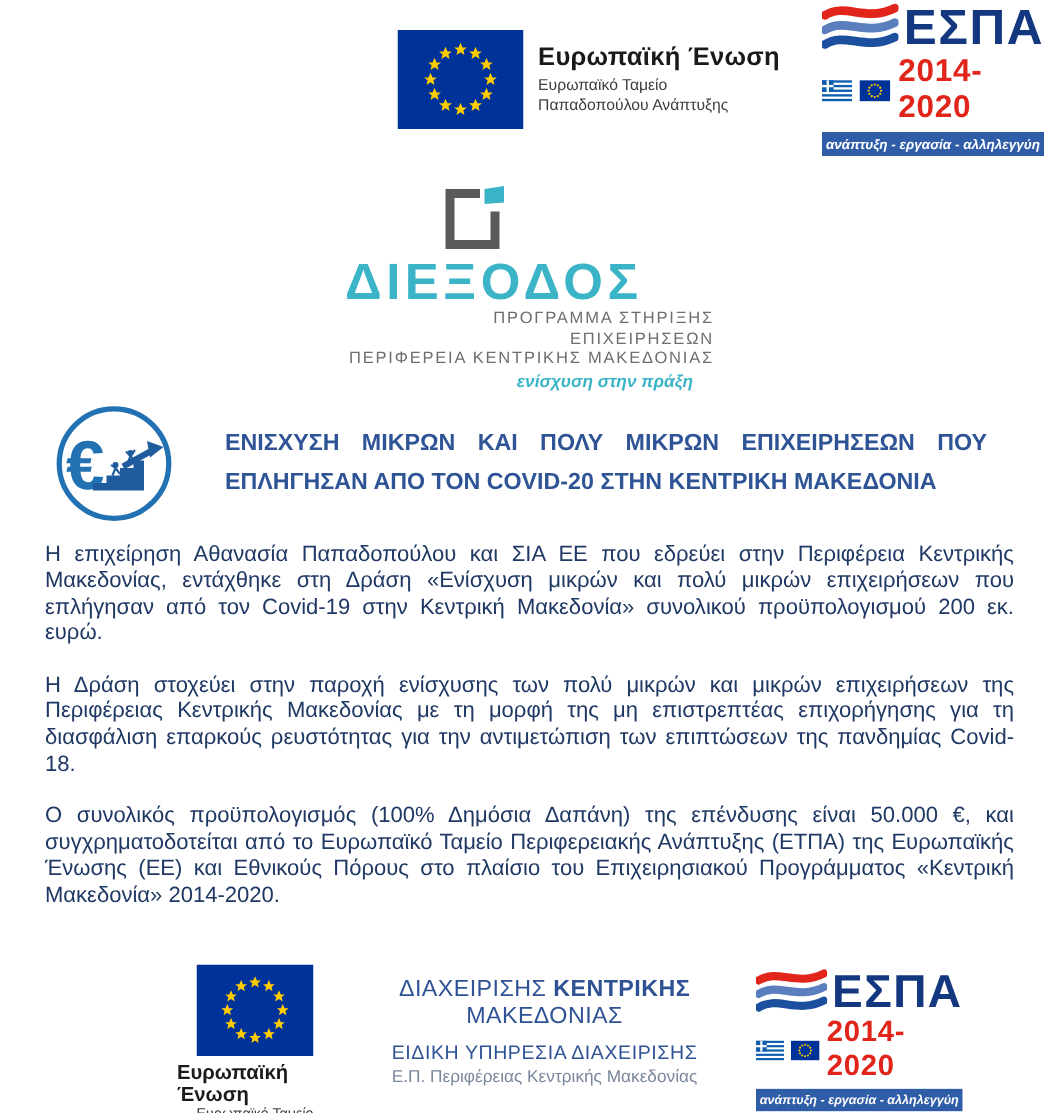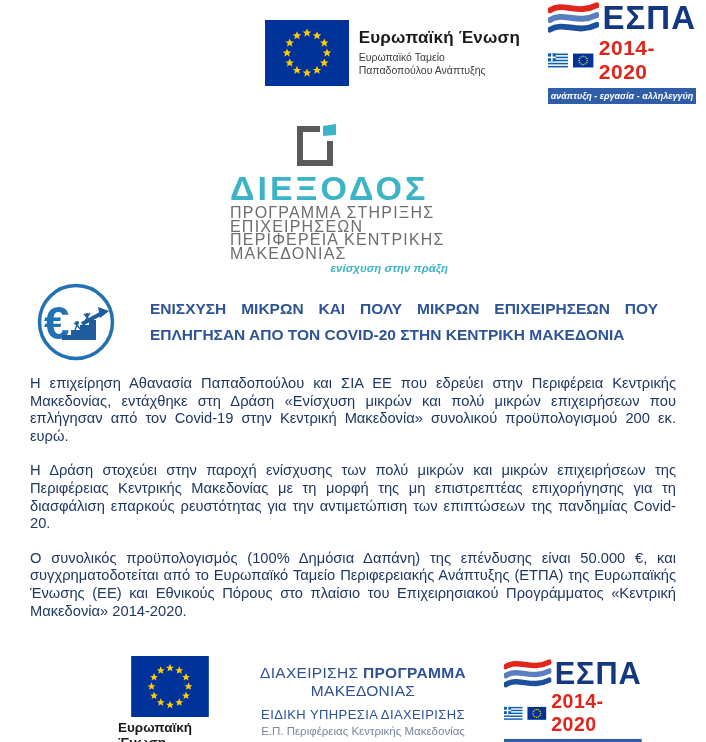--- a/index.html
+++ b/index.html
@@ -23,23 +23,23 @@
   .espa-acronym { font-size:33px; font-weight:bold; color:#14387F; letter-spacing:1px; line-height:34px; }
   .espa-row2 { display:flex; align-items:center; gap:5px; margin-top:1px; }
   .espa-period { font-size:21px; font-weight:bold; color:#E1251B; letter-spacing:.5px; }
   .espa-bar { margin-top:4px; background:#2F5DA8; color:#fff; font-size:9px; font-style:italic; font-weight:bold; text-align:center; padding:3px 0 3px 0; width:100%; }
   .espa.small { transform:scale(.93); transform-origin:top left; }
 
   
   .diexodos { margin-top:30px; display:flex; flex-direction:column; align-items:center; }
   .diexodos-mark { position:relative; left:-38px; }
   .diexodos-name { font-size:34px; font-weight:bold; color:#3CB4C7; letter-spacing:3px; line-height:36px; margin-top:2px; }
-  .diexodos-sub { font-size:16px; color:#6D6E71; letter-spacing:1.2px; line-height:13.5px; text-align:left; }
+  .diexodos-sub { font-size:11px; color:#6D6E71; letter-spacing:1.2px; line-height:13.5px; text-align:right; }
   .diexodos-sub:first-of-type { margin-top:3px; }
-  .diexodos-tagline { font-size:11.5px; font-style:italic; font-weight:bold; color:#3CB4C7; align-self:flex-end; margin-right:28px; margin-top:2px; }
+  .diexodos-tagline { font-size:11.5px; font-style:italic; font-weight:bold; color:#3CB4C7; align-self:flex-end; margin-right:14px; margin-top:2px; }
   .diexodos-textcol { display:flex; flex-direction:column; width:246px; }
 
   
   .headline-row { display:flex; align-items:center; margin-top:8px; padding-left:36px; }
   .headline { width:508px; margin-left:34px; font-size:15.5px; font-weight:bold; color:#2F5496; line-height:26px; text-align:justify; }
 
   
   .body-text { margin-top:13px; padding:0 30px; }
   .body-text p { font-size:14.7px; line-height:17.6px; text-align:justify; color:#1F3864; margin-bottom:17px; }
 
@@ -158,21 +158,21 @@
       <circle cx="41" cy="41" r="2" fill="#1E5C9E"></circle>
       <path d="M41,43 L39,48 M41,43 L44,47 M41,43 L38,41" stroke="#1E5C9E" stroke-width="1.4"></path>
       <circle cx="51" cy="33" r="2" fill="#1E5C9E"></circle>
       <path d="M51,35 L49,40 M51,35 L54,39 M51,35 L48,32 M51,35 L54,31" stroke="#1E5C9E" stroke-width="1.4"></path>
     </svg>
     <div class="headline">ΕΝΙΣΧΥΣΗ ΜΙΚΡΩΝ ΚΑΙ ΠΟΛΥ ΜΙΚΡΩΝ ΕΠΙΧΕΙΡΗΣΕΩΝ ΠΟΥ ΕΠΛΗΓΗΣΑΝ ΑΠΟ ΤΟΝ COVID-20 ΣΤΗΝ ΚΕΝΤΡΙΚΗ ΜΑΚΕΔΟΝΙΑ</div>
   </div>
 
   <div class="body-text">
     <p>Η επιχείρηση Αθανασία Παπαδοπούλου και ΣΙΑ ΕΕ που εδρεύει στην Περιφέρεια Κεντρικής Μακεδονίας, εντάχθηκε στη Δράση «Ενίσχυση μικρών και πολύ μικρών επιχειρήσεων που επλήγησαν από τον Covid-19 στην Κεντρική Μακεδονία» συνολικού προϋπολογισμού 200 εκ. ευρώ.</p>
-    <p>Η Δράση στοχεύει στην παροχή ενίσχυσης των πολύ μικρών και μικρών επιχειρήσεων της Περιφέρειας Κεντρικής Μακεδονίας με τη μορφή της μη επιστρεπτέας επιχορήγησης για τη διασφάλιση επαρκούς ρευστότητας για την αντιμετώπιση των επιπτώσεων της πανδημίας Covid-20.</p>
+    <p>Η Δράση στοχεύει στην παροχή ενίσχυσης των πολύ μικρών και μικρών επιχειρήσεων της Περιφέρειας Κεντρικής Μακεδονίας με τη μορφή της μη επιστρεπτέας επιχορήγησης για τη διασφάλιση επαρκούς ρευστότητας για την αντιμετώπιση των επιπτώσεων της πανδημίας Covid-18.</p>
     <p>Ο συνολικός προϋπολογισμός (100% Δημόσια Δαπάνη) της επένδυσης είναι 50.000 €, και συγχρηματοδοτείται από το Ευρωπαϊκό Ταμείο Περιφερειακής Ανάπτυξης (ΕΤΠΑ) της Ευρωπαϊκής Ένωσης (ΕΕ) και Εθνικούς Πόρους στο πλαίσιο του Επιχειρησιακού Προγράμματος «Κεντρική Μακεδονία» 2014-2020.</p>
   </div>
 
   <div class="bottom-banner">
 
     <div class="eu-block-bottom">
       <svg width="96" height="61" viewBox="0 0 84 66">
         <rect x="0" y="0" width="84" height="66" fill="#003399"></rect>
         <g fill="#FFCC00">
           <path transform="translate(42,13)" d="M0,-4.5 L1.32,-1.39 4.28,-1.39 1.95,0.53 2.64,3.64 0,1.8 -2.64,3.64 -1.95,0.53 -4.28,-1.39 -1.32,-1.39 Z"></path>
@@ -190,21 +190,21 @@
         </g>
       </svg>
       <div class="eu-name">Ευρωπαϊκή Ένωση</div>
       <div class="eu-fund">
         <div>Ευρωπαϊκό Ταμείο</div>
 
       </div>
     </div>
 
     <div class="authority">
-      <div class="authority-line1"><span>ΔΙΑΧΕΙΡΙΣΗΣ </span><b>ΠΡΟΓΡΑΜΜΑ</b><span> ΜΑΚΕΔΟΝΙΑΣ</span></div>
+      <div class="authority-line1"><span>ΔΙΑΧΕΙΡΙΣΗΣ </span><b>ΚΕΝΤΡΙΚΗΣ</b><span> ΜΑΚΕΔΟΝΙΑΣ</span></div>
       <div class="authority-line2">ΕΙΔΙΚΗ ΥΠΗΡΕΣΙΑ ΔΙΑΧΕΙΡΙΣΗΣ</div>
       <div class="authority-line3">Ε.Π. Περιφέρειας Κεντρικής Μακεδονίας</div>
     </div>
 
     <div class="espa-bottom-wrap">
       <div class="espa small">
         <div class="espa-row1">
           <svg width="52" height="34" viewBox="0 0 52 34">
             <path d="M2,9 C16,0 30,14 50,4" stroke="#E1251B" stroke-width="6" fill="none" stroke-linecap="round"></path>
             <path d="M2,19 C16,10 30,24 50,14" stroke="#5B7FBE" stroke-width="6" fill="none" stroke-linecap="round"></path>

